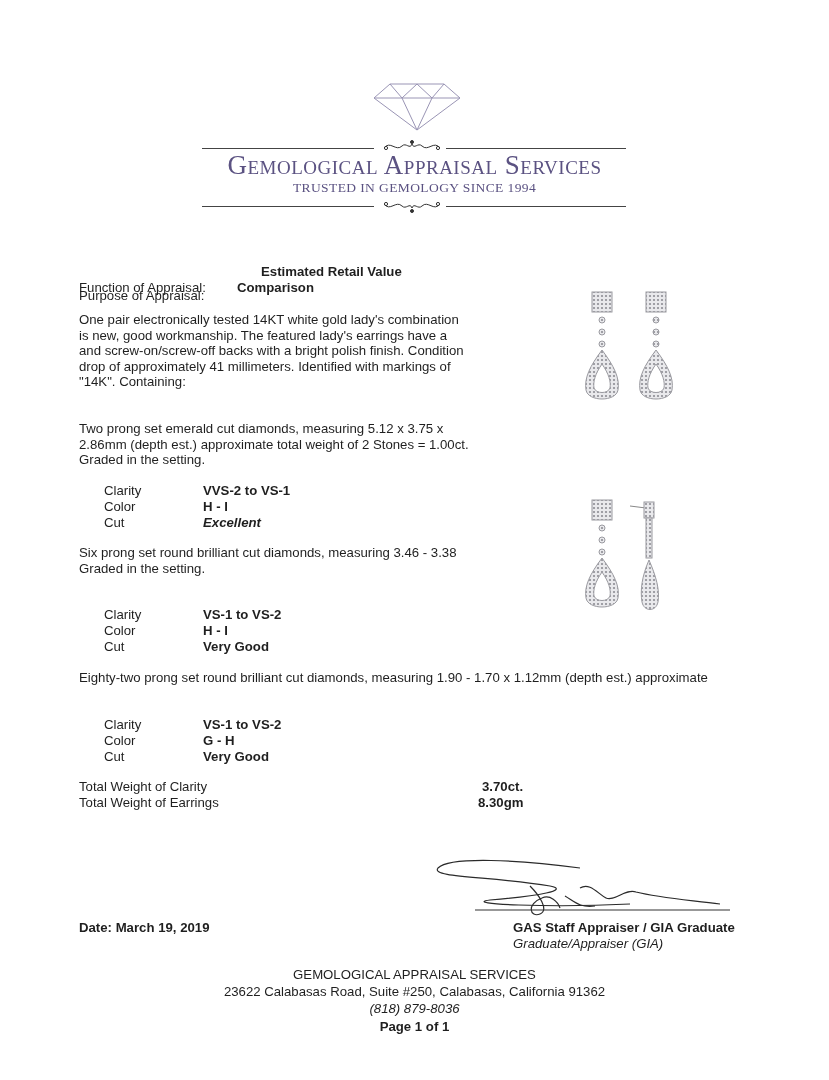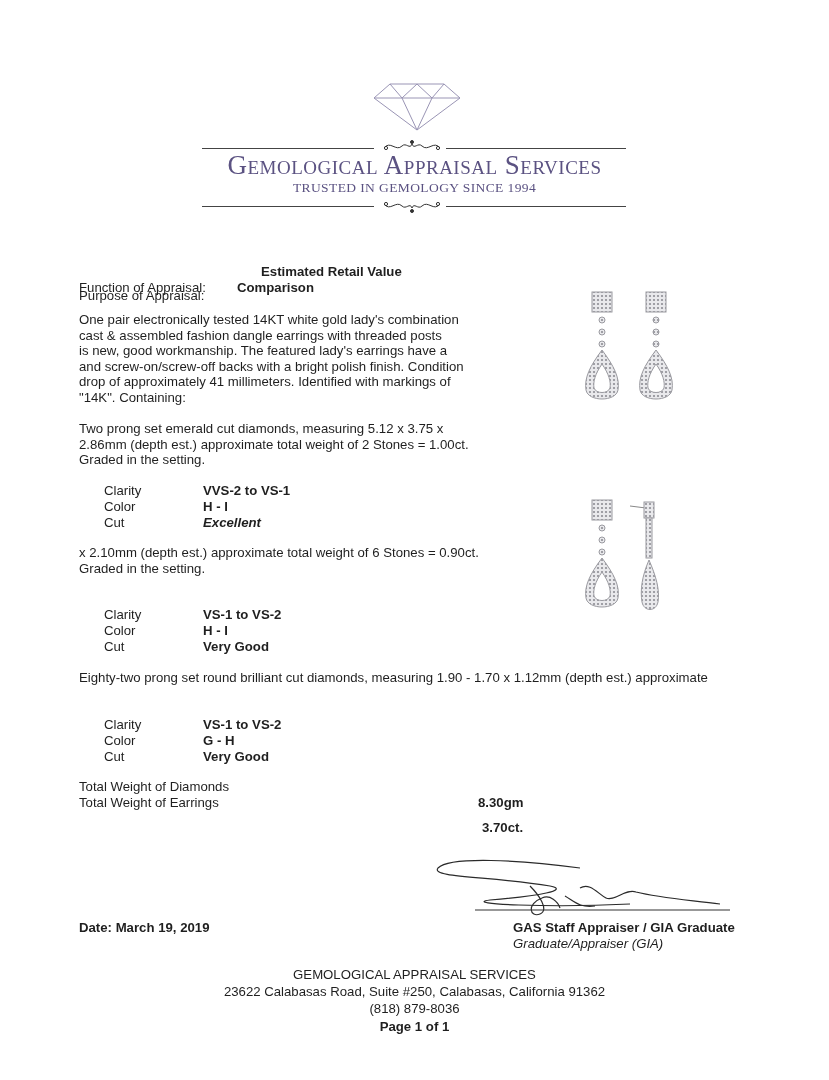--- a/index.html
+++ b/index.html
@@ -61,82 +61,81 @@
 </svg>
 <div class="abs rule" style="left:446px;top:206px;width:180px;"></div>
 
 <div class="abs line" style="left:79px;top:264px;margin-top:24px;">Purpose of Appraisal:</div>
 <div class="abs line bold" style="left:237px;top:264px;padding-left:24px;">Estimated Retail Value</div>
 <div class="abs line" style="left:79px;top:280px;">Function of Appraisal:</div>
 <div class="abs line bold" style="left:237px;top:280px;">Comparison</div>
 
 <div class="abs para" style="top:312px;">
   <div class="line">One pair electronically tested 14KT white gold lady's combination</div>
-  <div class="line">cast &amp; assembled fashion dangle earrings with threaded posts</div>
   <div class="line">is new, good workmanship. The featured lady's earrings have a</div>
   <div class="line">and screw-on/screw-off backs with a bright polish finish. Condition</div>
   <div class="line">drop of approximately 41 millimeters. Identified with markings of</div>
   <div class="line">"14K".  Containing:</div>
 </div>
 
 <div class="abs para" style="top:421px;">
   <div class="line">Two prong set emerald cut diamonds, measuring 5.12 x 3.75 x</div>
   <div class="line">2.86mm (depth est.) approximate total weight of 2 Stones = 1.00ct.</div>
   <div class="line">Graded in the setting.</div>
 </div>
 <div class="abs line grade-label" style="top:483px;">Clarity</div>
 <div class="abs line grade-value" style="top:483px;">VVS-2 to VS-1</div>
 <div class="abs line grade-label" style="top:499px;">Color</div>
 <div class="abs line grade-value" style="top:499px;">H - I</div>
 <div class="abs line grade-label" style="top:515px;">Cut</div>
 <div class="abs line grade-value" style="top:515px;font-style:italic;">Excellent</div>
 
 <div class="abs para" style="top:545px;">
-  <div class="line">x 2.10mm (depth est.) approximate total weight of 6 Stones = 0.90ct.</div>
+  <div class="line">Six prong set round brilliant cut diamonds, measuring 3.46 - 3.38</div>
   <div class="line">Graded in the setting.</div>
 </div>
 <div class="abs line grade-label" style="top:607px;">Clarity</div>
 <div class="abs line grade-value" style="top:607px;">VS-1 to VS-2</div>
 <div class="abs line grade-label" style="top:623px;">Color</div>
 <div class="abs line grade-value" style="top:623px;">H - I</div>
 <div class="abs line grade-label" style="top:639px;">Cut</div>
 <div class="abs line grade-value" style="top:639px;">Very Good</div>
 
 <div class="abs" style="left:79px;top:670px;width:680px;">
   <div class="line">Eighty-two prong set round brilliant cut diamonds, measuring 1.90 - 1.70 x 1.12mm (depth est.) approximate</div>
 </div>
 <div class="abs line grade-label" style="top:717px;">Clarity</div>
 <div class="abs line grade-value" style="top:717px;">VS-1 to VS-2</div>
 <div class="abs line grade-label" style="top:733px;">Color</div>
 <div class="abs line grade-value" style="top:733px;">G - H</div>
 <div class="abs line grade-label" style="top:749px;">Cut</div>
 <div class="abs line grade-value" style="top:749px;">Very Good</div>
 
-<div class="abs line" style="left:79px;top:779px;">Total Weight of Diamonds</div>
-<div class="abs line bold" style="left:482px;top:779px;margin-top:41px;">3.70ct.</div>
+<div class="abs line" style="left:79px;top:779px;">Total Weight of Clarity</div>
+<div class="abs line bold" style="left:482px;top:779px;">3.70ct.</div>
 <div class="abs line" style="left:79px;top:795px;">Total Weight of Earrings</div>
 <div class="abs line bold" style="left:478px;top:795px;">8.30gm</div>
 
 <svg class="abs" style="left:430px;top:858px;width:300px;height:60px;" viewBox="0 0 300 60">
   <g fill="none" stroke="#2a2a2a" stroke-width="1.2">
     <path d="M150,10 C90,2 20,-2 8,10 C0,20 60,18 120,28 C140,32 110,38 60,42 C30,46 120,50 200,46"></path>
     <path d="M100,28 C108,36 120,52 110,56 C100,60 96,46 112,40 C120,36 128,44 130,50"></path>
     <path d="M150,30 C160,24 168,36 176,40 C184,44 196,30 206,34 C230,40 260,42 290,46"></path>
     <path d="M135,38 C145,44 150,50 165,48"></path>
   </g>
   <line x1="45" y1="52" x2="300" y2="52" stroke="#333" stroke-width="1.2"></line>
 </svg>
 
 <div class="abs line bold" style="left:79px;top:920px;">Date: March 19, 2019</div>
 <div class="abs line bold" style="left:513px;top:920px;">GAS Staff Appraiser / GIA Graduate</div>
 <div class="abs line" style="left:513px;top:936px;font-style:italic;">Graduate/Appraiser (GIA)</div>
 
 <div class="abs footer-center line" style="top:967px;">GEMOLOGICAL APPRAISAL SERVICES</div>
 <div class="abs footer-center line" style="top:984px;">23622 Calabasas Road, Suite #250, Calabasas, California 91362</div>
-<div class="abs footer-center line" style="top:1001px;">(818) 879-8036</div>
+<div class="abs footer-center line" style="top:1001px;font-style:italic;">(818) 879-8036</div>
 <div class="abs footer-center line bold" style="top:1019px;">Page 1 of 1</div>
 
 <svg class="abs earring-photo" style="left:580px;top:290px;width:110px;height:120px;" viewBox="0 0 110 120">
   <defs>
     <pattern id="sparkle" width="4" height="4" patternUnits="userSpaceOnUse">
       <rect width="4" height="4" fill="#e9e9ec"></rect>
       <circle cx="2" cy="2" r="1.1" fill="#8d8d94"></circle>
     </pattern>
   </defs>
   <g stroke="#9a9aa0" stroke-width="1">

